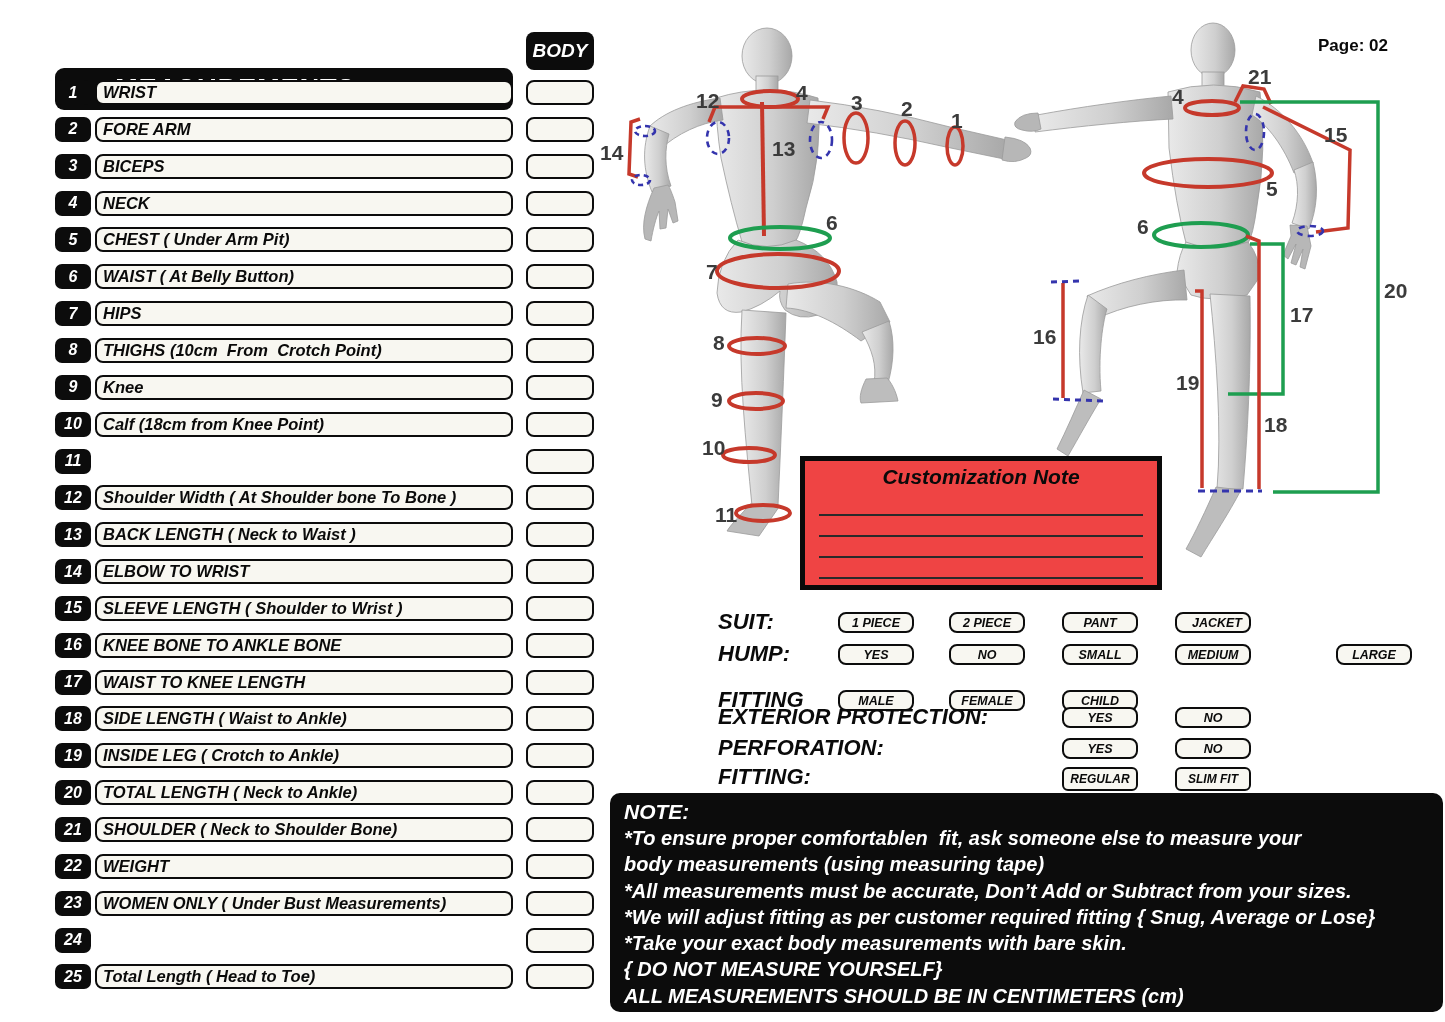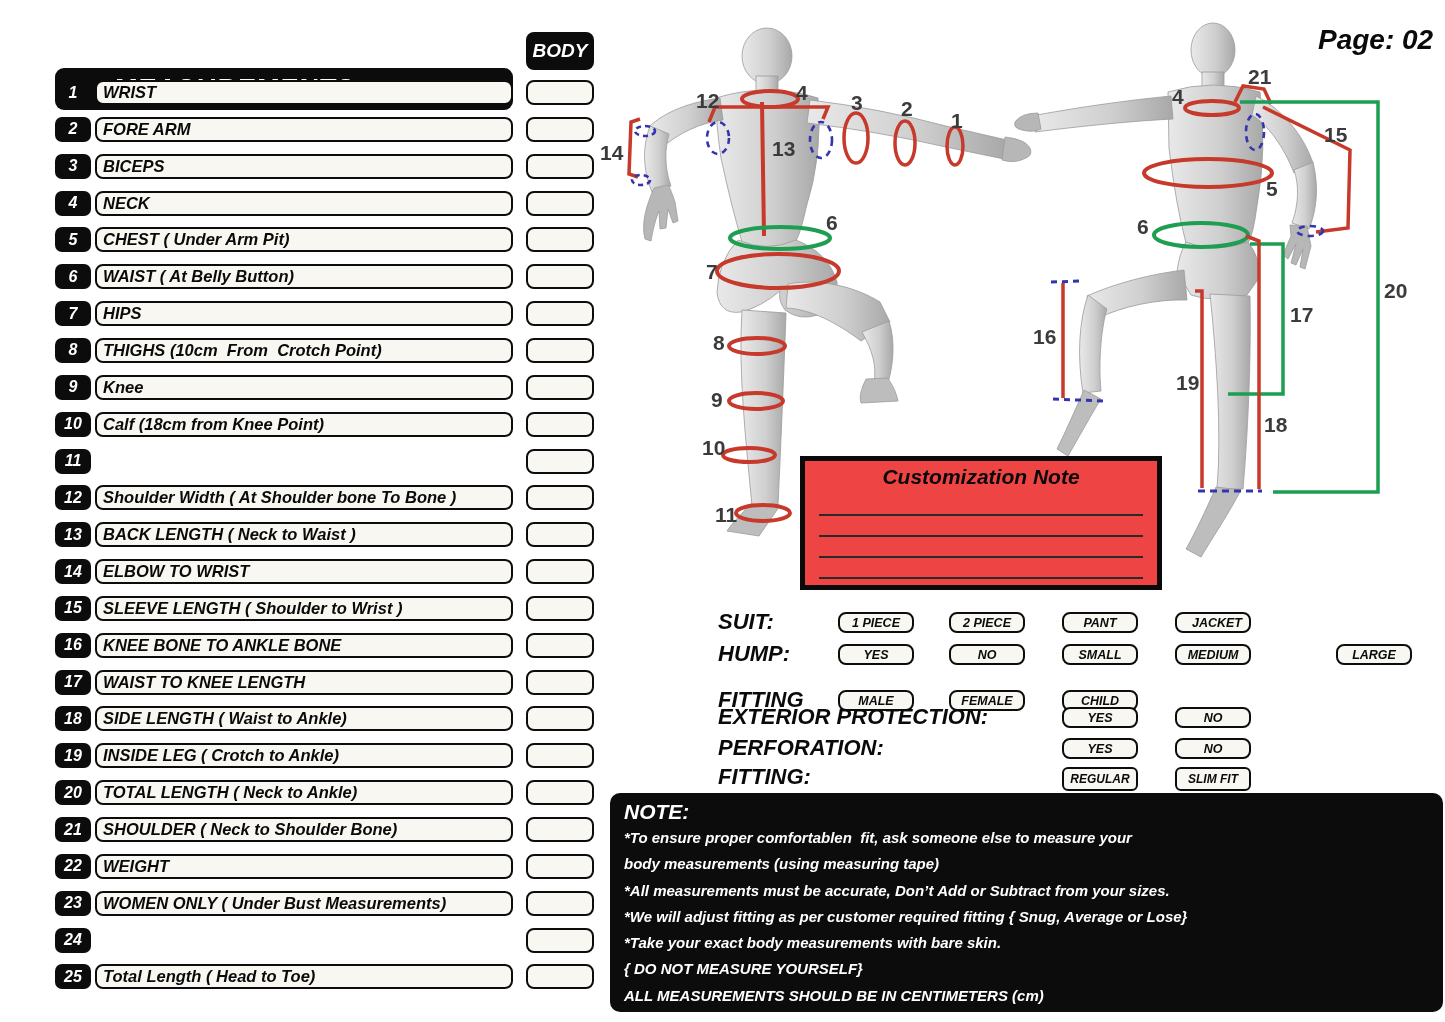--- a/index.html
+++ b/index.html
@@ -48,22 +48,22 @@
     background:var(--field);border:2px solid var(--ink);border-radius:8px;
     box-sizing:border-box;
   }
   
   #figure-area{position:absolute;left:610px;top:10px;width:835px;height:590px;overflow:visible;}
   .fig-ann{
     position:absolute;font-weight:bold;font-size:21px;color:#3b3b3b;
     line-height:21px;white-space:nowrap;
   }
   #page-label{
-    position:absolute;left:1318px;top:24px;
-    font-weight:bold;font-style:italic;font-size:28px;color:#0a0a0a;
+    position:absolute;left:1318px;top:36px;
+    font-weight:bold;font-size:17px;color:#0a0a0a;
   }
   
   #customization-note{
     position:absolute;left:800px;top:456px;width:362px;height:134px;
     background:#ef4444;border:5px solid #0a0a0a;border-radius:0;
     box-sizing:border-box;
   }
   .cn-title{
     text-align:center;font-weight:bold;font-style:italic;font-size:21px;
     color:#0a0a0a;margin-top:4px;
@@ -88,21 +88,21 @@
     letter-spacing:0;white-space:nowrap;
   }
   .opt-btn.big{font-size:12px;border-radius:6px;height:24px;}
   
   #note-box{
     position:absolute;left:610px;top:793px;width:833px;height:219px;
     background:var(--ink);border-radius:10px;box-sizing:border-box;
     padding:6px 14px;color:#fff;
   }
   .note-heading{font-weight:bold;font-style:italic;font-size:21px;line-height:26px;}
-  .note-line{font-weight:bold;font-style:italic;font-size:15px;line-height:26.3px;white-space:pre;}
+  .note-line{font-weight:bold;font-style:italic;font-size:20px;line-height:26.3px;white-space:pre;}
 </style>
 </head>
 <body>
 
 <div id="app">
 
   <div class="hdr-box">
     <span class="hdr-title">MEASUREMENTS</span>
     <span class="hdr-unit">in (CM)</span>
   </div>

